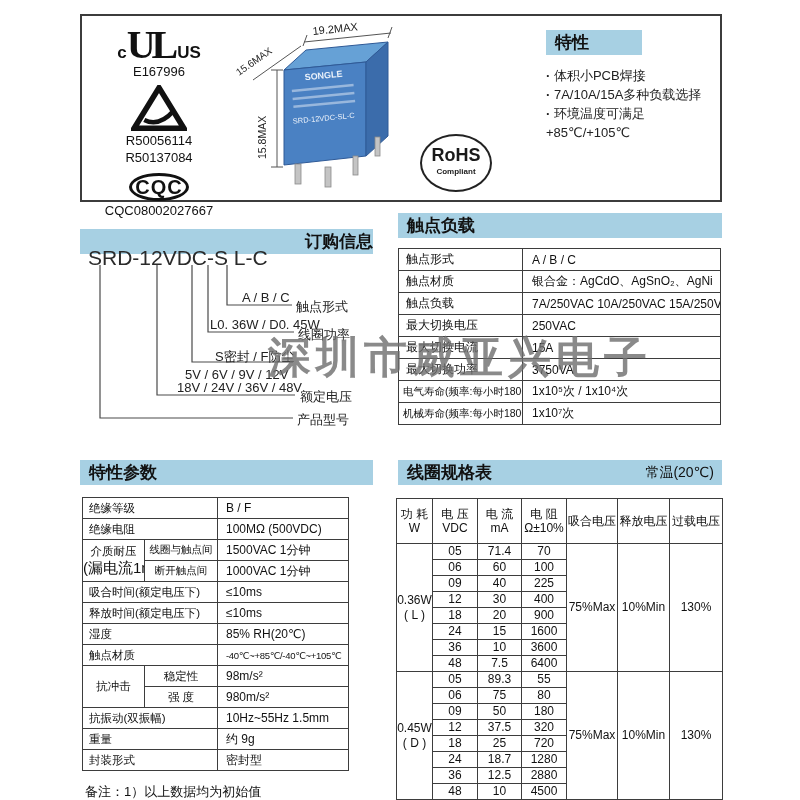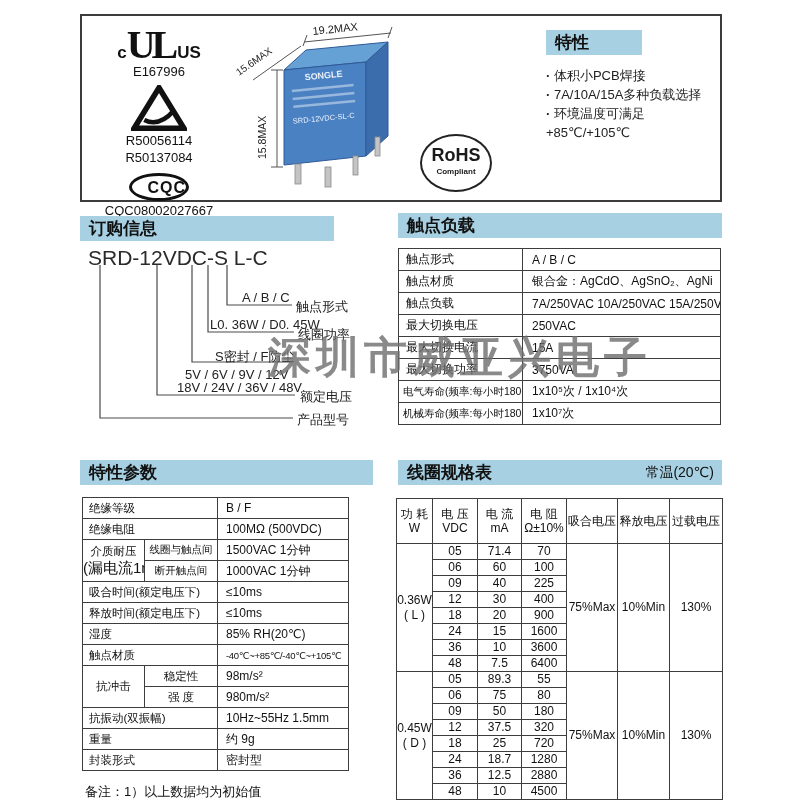--- a/index.html
+++ b/index.html
@@ -12,21 +12,21 @@
 
   
   .top-box { position:absolute; left:80px; top:14px; width:642px; height:188px; border:2px solid #3c3c3c; background:#fff; }
 
   .cert-col { position:absolute; left:88px; top:28px; width:142px; text-align:center; color:#111; }
   .ul-mark { display:flex; align-items:baseline; justify-content:center; height:34px; }
   .ul-c { font-size:17px; font-weight:bold; }
   .ul-big { font-size:40px; font-weight:900; letter-spacing:-4px; line-height:34px; font-family:"Liberation Serif","DejaVu Serif",serif; }
   .ul-us { font-size:17px; font-weight:bold; margin-left:3px; }
   .cert-num { font-size:13px; margin-top:2px; }
-  .cqc-oval { width:60px; height:28px; border:3px solid #111; border-radius:50%; margin:8px auto 2px auto; font-weight:bold; font-size:16px; line-height:23px; letter-spacing:1px; text-align:right; }
+  .cqc-oval { width:60px; height:28px; border:3px solid #111; border-radius:50%; margin:8px auto 2px auto; font-weight:bold; font-size:20px; line-height:23px; letter-spacing:1px; text-align:center; }
 
   
   .rohs { position:absolute; left:420px; top:134px; width:72px; height:58px; border:2px solid #222; border-radius:50%; text-align:center; }
   .rohs .t1 { font-size:18px; font-weight:bold; margin-top:9px; letter-spacing:0px; }
   .rohs .t2 { font-size:8px; font-weight:bold; margin-top:1px; }
 
   
   .feat-list { position:absolute; left:546px; top:66px; width:175px; }
   .feat-item { font-size:13px; line-height:19px; color:#222; }
   .feat-item::before { content:"· "; font-weight:bold; }
@@ -122,21 +122,21 @@
   <div class="t2">Compliant</div>
 </div>
 
 <div class="hdr-bar" style="left:546px; top:30px; width:96px;">特性</div>
 <div class="feat-list">
   <div class="feat-item">体积小PCB焊接</div>
   <div class="feat-item">7A/10A/15A多种负载选择</div>
   <div class="feat-item">环境温度可满足+85℃/+105℃</div>
 </div>
 
-<div class="hdr-bar" style="left:80px; top:216px; width:254px;">订购信息</div>
+<div class="hdr-bar" style="left:80px; top:229px; width:293px;text-align:right;">订购信息</div>
 <div class="model-title">SRD-12VDC-S L-C</div>
 
 <svg class="abs" style="left:80px; top:240px;" width="310" height="190" viewBox="0 0 310 190">
   <g stroke="#4a4a4a" stroke-width="1.2" fill="none">
     <path d="M147,25 L147,65 L212,65"></path>
     <path d="M128,25 L128,92 L214,92"></path>
     <path d="M112,25 L112,122 L213,122"></path>
     <path d="M77,25 L77,155 L215,155"></path>
     <path d="M20,25 L20,178 L213,178"></path>
   </g>

